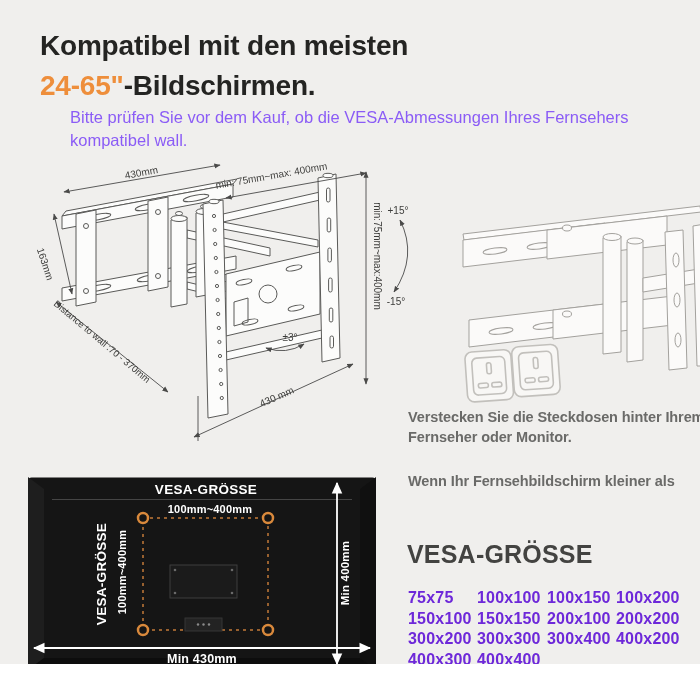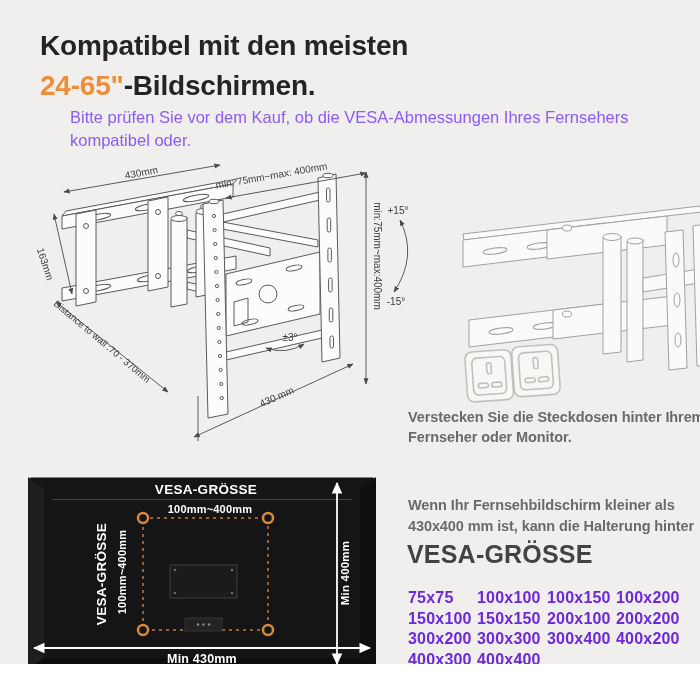--- a/index.html
+++ b/index.html
@@ -9,21 +9,21 @@
     -webkit-font-smoothing:antialiased;
   }
   .abs{position:absolute;}
   
   .title{left:40px;top:26px;font-size:28px;font-weight:700;color:#242422;letter-spacing:-0.2px;line-height:40px;white-space:nowrap;}
   .title .accent{color:#ee8e3b;}
   .subtitle{left:42px;top:106px;font-size:16.5px;color:#8b5cf6;line-height:23px;white-space:nowrap;margin-left:28px;}
   
   .note{font-size:14.5px;font-weight:600;color:#6a6a68;line-height:19.5px;letter-spacing:-0.1px;white-space:nowrap;}
   .note-sockets{left:408px;top:408px;}
-  .note-size{left:408px;top:471px;line-height:20.5px;margin-top:24px;}
+  .note-size{left:408px;top:471px;line-height:20.5px;}
   
   .vesa-heading{left:407px;top:540px;font-size:25px;font-weight:700;color:#434341;letter-spacing:0.2px;}
   .vesa-grid{left:408px;top:589px;display:grid;grid-template-columns:69px 70px 69px 72px;grid-auto-rows:20.5px;}
   .vesa-grid span{font-size:16px;font-weight:700;color:#6d28d9;letter-spacing:0.2px;}
   
   text{font-family:"Liberation Sans",sans-serif;}
   .dim{font-size:10px;fill:#3d3d3b;}
   .dim-sm{font-size:9.5px;fill:#3d3d3b;}
   .stroke{stroke:#5a5a58;stroke-width:1;fill:#fcfcfb;stroke-linejoin:round;}
   .stroke-n{stroke:#5a5a58;stroke-width:1;fill:none;}
@@ -40,21 +40,21 @@
 <body>
 
 <div class="canvas">
 
   <div class="abs title">
     <div>Kompatibel mit den meisten</div>
     <div><span class="accent">24-65"</span><span>-Bildschirmen.</span></div>
   </div>
   <div class="abs subtitle">
     <div>Bitte prüfen Sie vor dem Kauf, ob die VESA-Abmessungen Ihres Fernsehers</div>
-    <div>kompatibel oder.</div>
+    <div>kompatibel wall.</div>
   </div>
 
   <svg class="abs" style="left:28px;top:156px;" width="385" height="285" viewBox="0 0 385 285">
     <defs>
       <marker id="ae" viewBox="0 0 10 10" refX="9" refY="5" markerWidth="7" markerHeight="7" orient="auto-start-reverse">
         <path d="M0,1 L10,5 L0,9 z" fill="#4a4a49"></path>
       </marker>
     </defs>
 
     <g>
@@ -193,21 +193,20 @@
       <rect x="78" y="42" width="10" height="4.5" rx="2" fill="none"></rect>
     </g>
   </svg>
 
   <div class="abs note note-sockets">
     <div>Verstecken Sie die Steckdosen hinter Ihrem</div>
     <div>Fernseher oder Monitor.</div>
   </div>
   <div class="abs note note-size">
     <div>Wenn Ihr Fernsehbildschirm kleiner als</div>
-    <div>430x400 mm ist, kann die Halterung hinter</div>
   </div>
 
   <div class="abs vesa-heading">VESA-GRÖSSE</div>
   <div class="abs vesa-grid">
     <span>75x75</span>
     <span>100x100</span>
     <span>100x150</span>
     <span>100x200</span>
     <span>150x100</span>
     <span>150x150</span>

